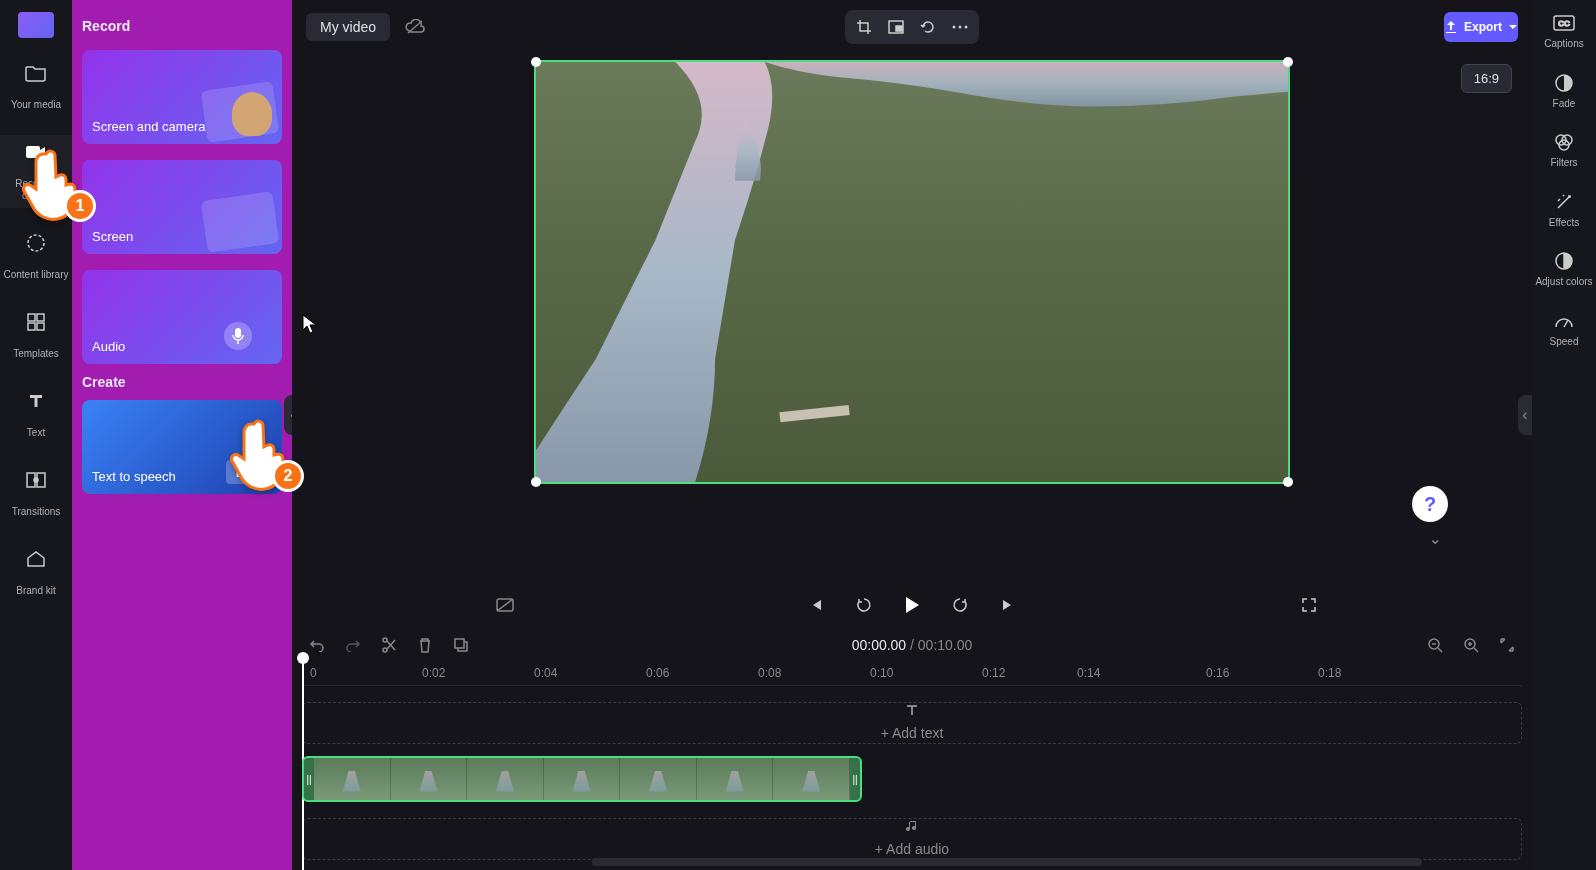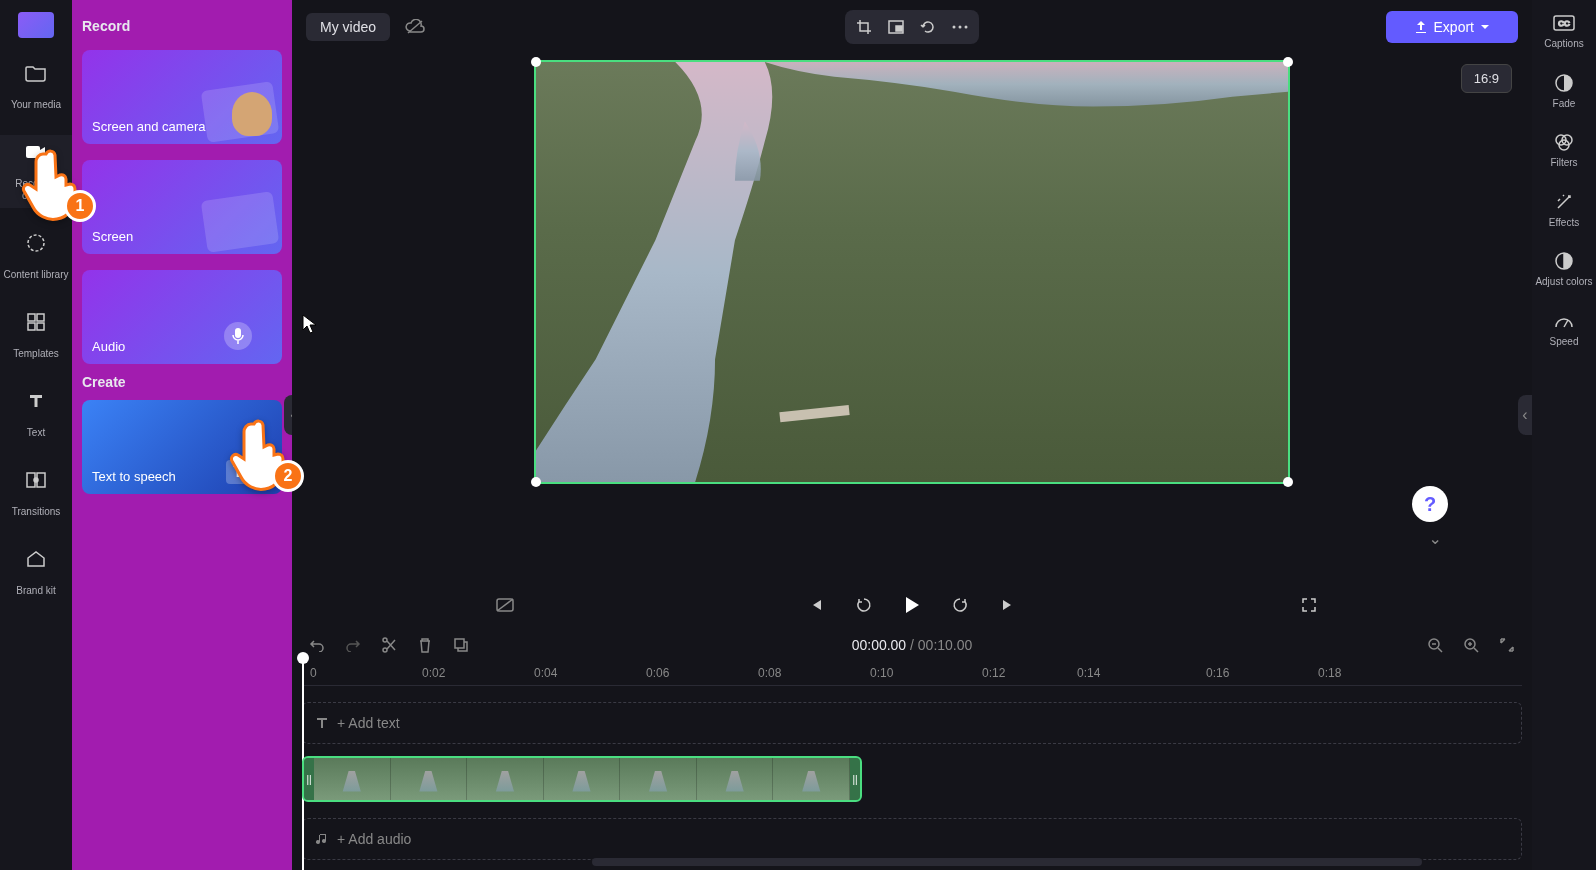--- a/index.html
+++ b/index.html
@@ -30,21 +30,21 @@
 .collapse-handle { position: absolute; right: -10px; top: 395px; width: 18px; height: 40px; background: #2a2a34; border-radius: 8px 0 0 8px; display:flex; align-items:center; justify-content:center; color:#888; cursor:pointer; }
 .expand-handle-right { position: absolute; right: 0; top: 395px; width: 14px; height: 40px; background: #2a2a34; border-radius: 8px 0 0 8px; display:flex; align-items:center; justify-content:center; color:#888; cursor:pointer; }
 
 
 .main { flex: 1; display: flex; flex-direction: column; background: #14141a; position: relative; }
 
 .topbar { height: 54px; display: flex; align-items: center; padding: 0 14px; gap: 10px; }
 .title-pill { background: #2a2a34; border-radius: 6px; padding: 6px 14px; font-size: 14px; }
 .topbar-center { position: absolute; left: 50%; transform: translateX(-50%); display: flex; gap: 2px; background: #2a2a34; border-radius: 8px; padding: 4px; }
 .tc-btn { width: 30px; height: 26px; display:flex; align-items:center; justify-content:center; border-radius: 4px; cursor:pointer; color:#aaa; }
-.export-btn { margin-left: auto; background: #635bff; color: #fff; padding: 8px 28px; border-radius: 6px; display:flex; align-items:center; gap:6px; font-size:14px; cursor:pointer; font-weight:400; }
+.export-btn { margin-left: auto; background: #635bff; color: #fff; padding: 8px 0; border-radius: 6px; display:flex; align-items:center; gap:6px; font-size:12px; cursor:pointer; font-weight:700; }
 
 
 .preview-wrap { flex: 1; display: flex; align-items: flex-start; justify-content: center; padding: 6px 60px 0; position: relative; }
 .preview { width: 756px; height: 424px; background: linear-gradient(180deg, #6b8a6b 0%, #7a9a7a 35%, #8aa98a 100%); border: 2px solid #4ade80; position: relative; }
 .preview svg.scene { width:100%; height:100%; display:block; }
 .sel-handle { position:absolute; width:10px; height:10px; background:#fff; border-radius:50%; }
 .sh-tl{top:-5px;left:-5px}.sh-tr{top:-5px;right:-5px}.sh-bl{bottom:-5px;left:-5px}.sh-br{bottom:-5px;right:-5px}
 .aspect-badge { position:absolute; top: 64px; right: 20px; background:#2a2a34; border:1px solid #444; border-radius:6px; padding:6px 12px; font-size:13px; }
 
 
@@ -60,21 +60,21 @@
 .tl-btn { width:22px; height:22px; display:flex; align-items:center; justify-content:center; cursor:pointer; }
 .tl-right { margin-left:auto; display:flex; gap:14px; }
 
 
 .timeline { padding: 0 10px 10px; position:relative; }
 .ruler { display:flex; height:24px; border-bottom:1px solid #2a2a34; font-size:12px; color:#888; position:relative; padding-left: 6px; }
 .ruler .tick { position:absolute; top:4px; }
 .playhead { position:absolute; left: 10px; top:-4px; width:2px; height: 230px; background:#fff; }
 .playhead::before { content:''; position:absolute; top:-6px; left:-5px; width:12px; height:12px; background:#fff; border-radius:50%; }
 
-.track { height:42px; border:1px dashed #3a3a44; border-radius:6px; margin-top:16px; display:flex; align-items:center; padding:0 12px; color:#888; font-size:14px; gap:8px; }
+.track { height:42px; border:1px dashed #3a3a44; border-radius:6px; margin-top:16px; display:flex; align-items:center; padding:0 12px; color:#888; font-size:14px; gap:8px;flex-direction:column; }
 .clip-track { height:46px; margin-top:12px; position:relative; }
 .clip { position:absolute; left:0; top:0; height:46px; width:560px; border:2px solid #4ade80; border-radius:6px; overflow:hidden; display:flex; background:#2a3a2a; }
 .clip-handle { width:10px; background: rgba(74,222,128,0.35); display:flex; align-items:center; justify-content:center; color:#fff; font-size:10px; }
 .clip-inner { flex:1; display:flex; }
 .thumb { flex:1; background: linear-gradient(180deg,#5a7a5a,#7a9a7a); border-right:1px solid rgba(0,0,0,0.2); position:relative; }
 .thumb::after { content:''; position:absolute; left:30%; top:30%; width:40%; height:50%; background:linear-gradient(180deg, rgba(200,180,200,0.6), rgba(130,160,180,0.6)); clip-path: polygon(40% 0, 60% 0, 80% 100%, 20% 100%); }
 
 
 .right-rail { width: 64px; background:#16161d; display:flex; flex-direction:column; align-items:center; padding-top:12px; gap:22px; }
 .rr-item { display:flex; flex-direction:column; align-items:center; gap:4px; cursor:pointer; }

